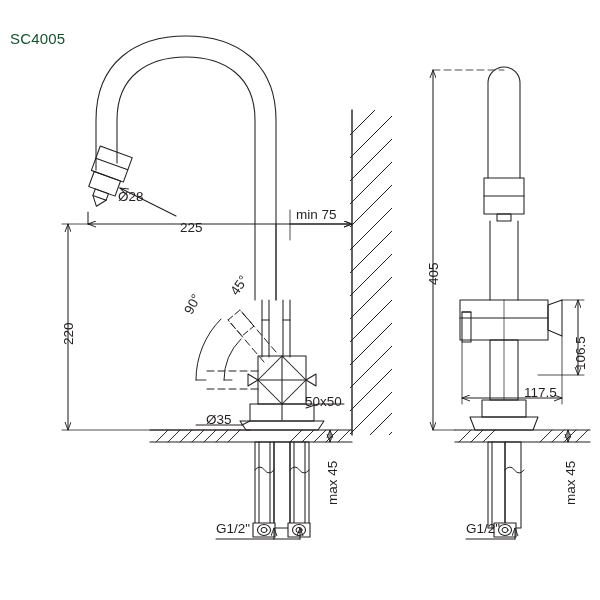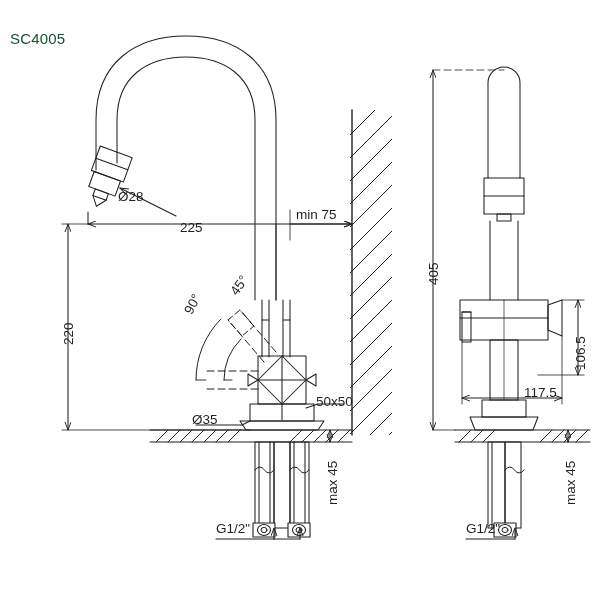--- a/index.html
+++ b/index.html
@@ -304,22 +304,22 @@
 
     </g>
   </svg>
 
   <div class="lbl" style="left:118px; top:190px;">Ø28</div>
   <div class="lbl" style="left:180px; top:208px;margin-top:13px;">225</div>
   <div class="lbl" style="left:296px; top:208px;">min 75</div>
   <div class="lbl rot90" style="left:62px; top:345px;">220</div>
   <div class="lbl rot60" style="left:182px; top:310px;">90°</div>
   <div class="lbl rot45" style="left:228px; top:290px;">45°</div>
-  <div class="lbl" style="left:192px; top:413px;">Ø35</div>
-  <div class="lbl" style="left:305px; top:395px;padding-left:11px;">50x50</div>
+  <div class="lbl" style="left:206px; top:413px;">Ø35</div>
+  <div class="lbl" style="left:305px; top:395px;">50x50</div>
   <div class="lbl rot90" style="left:326px; top:505px;">max 45</div>
   <div class="lbl" style="left:216px; top:522px;">G1/2"</div>
 
   <div class="lbl rot90" style="left:427px; top:285px;">405</div>
   <div class="lbl rot90" style="left:574px; top:370px;">106.5</div>
   <div class="lbl" style="left:524px; top:386px;">117.5</div>
   <div class="lbl rot90" style="left:564px; top:505px;">max 45</div>
   <div class="lbl" style="left:466px; top:522px;">G1/2"</div>
 
 </div>

